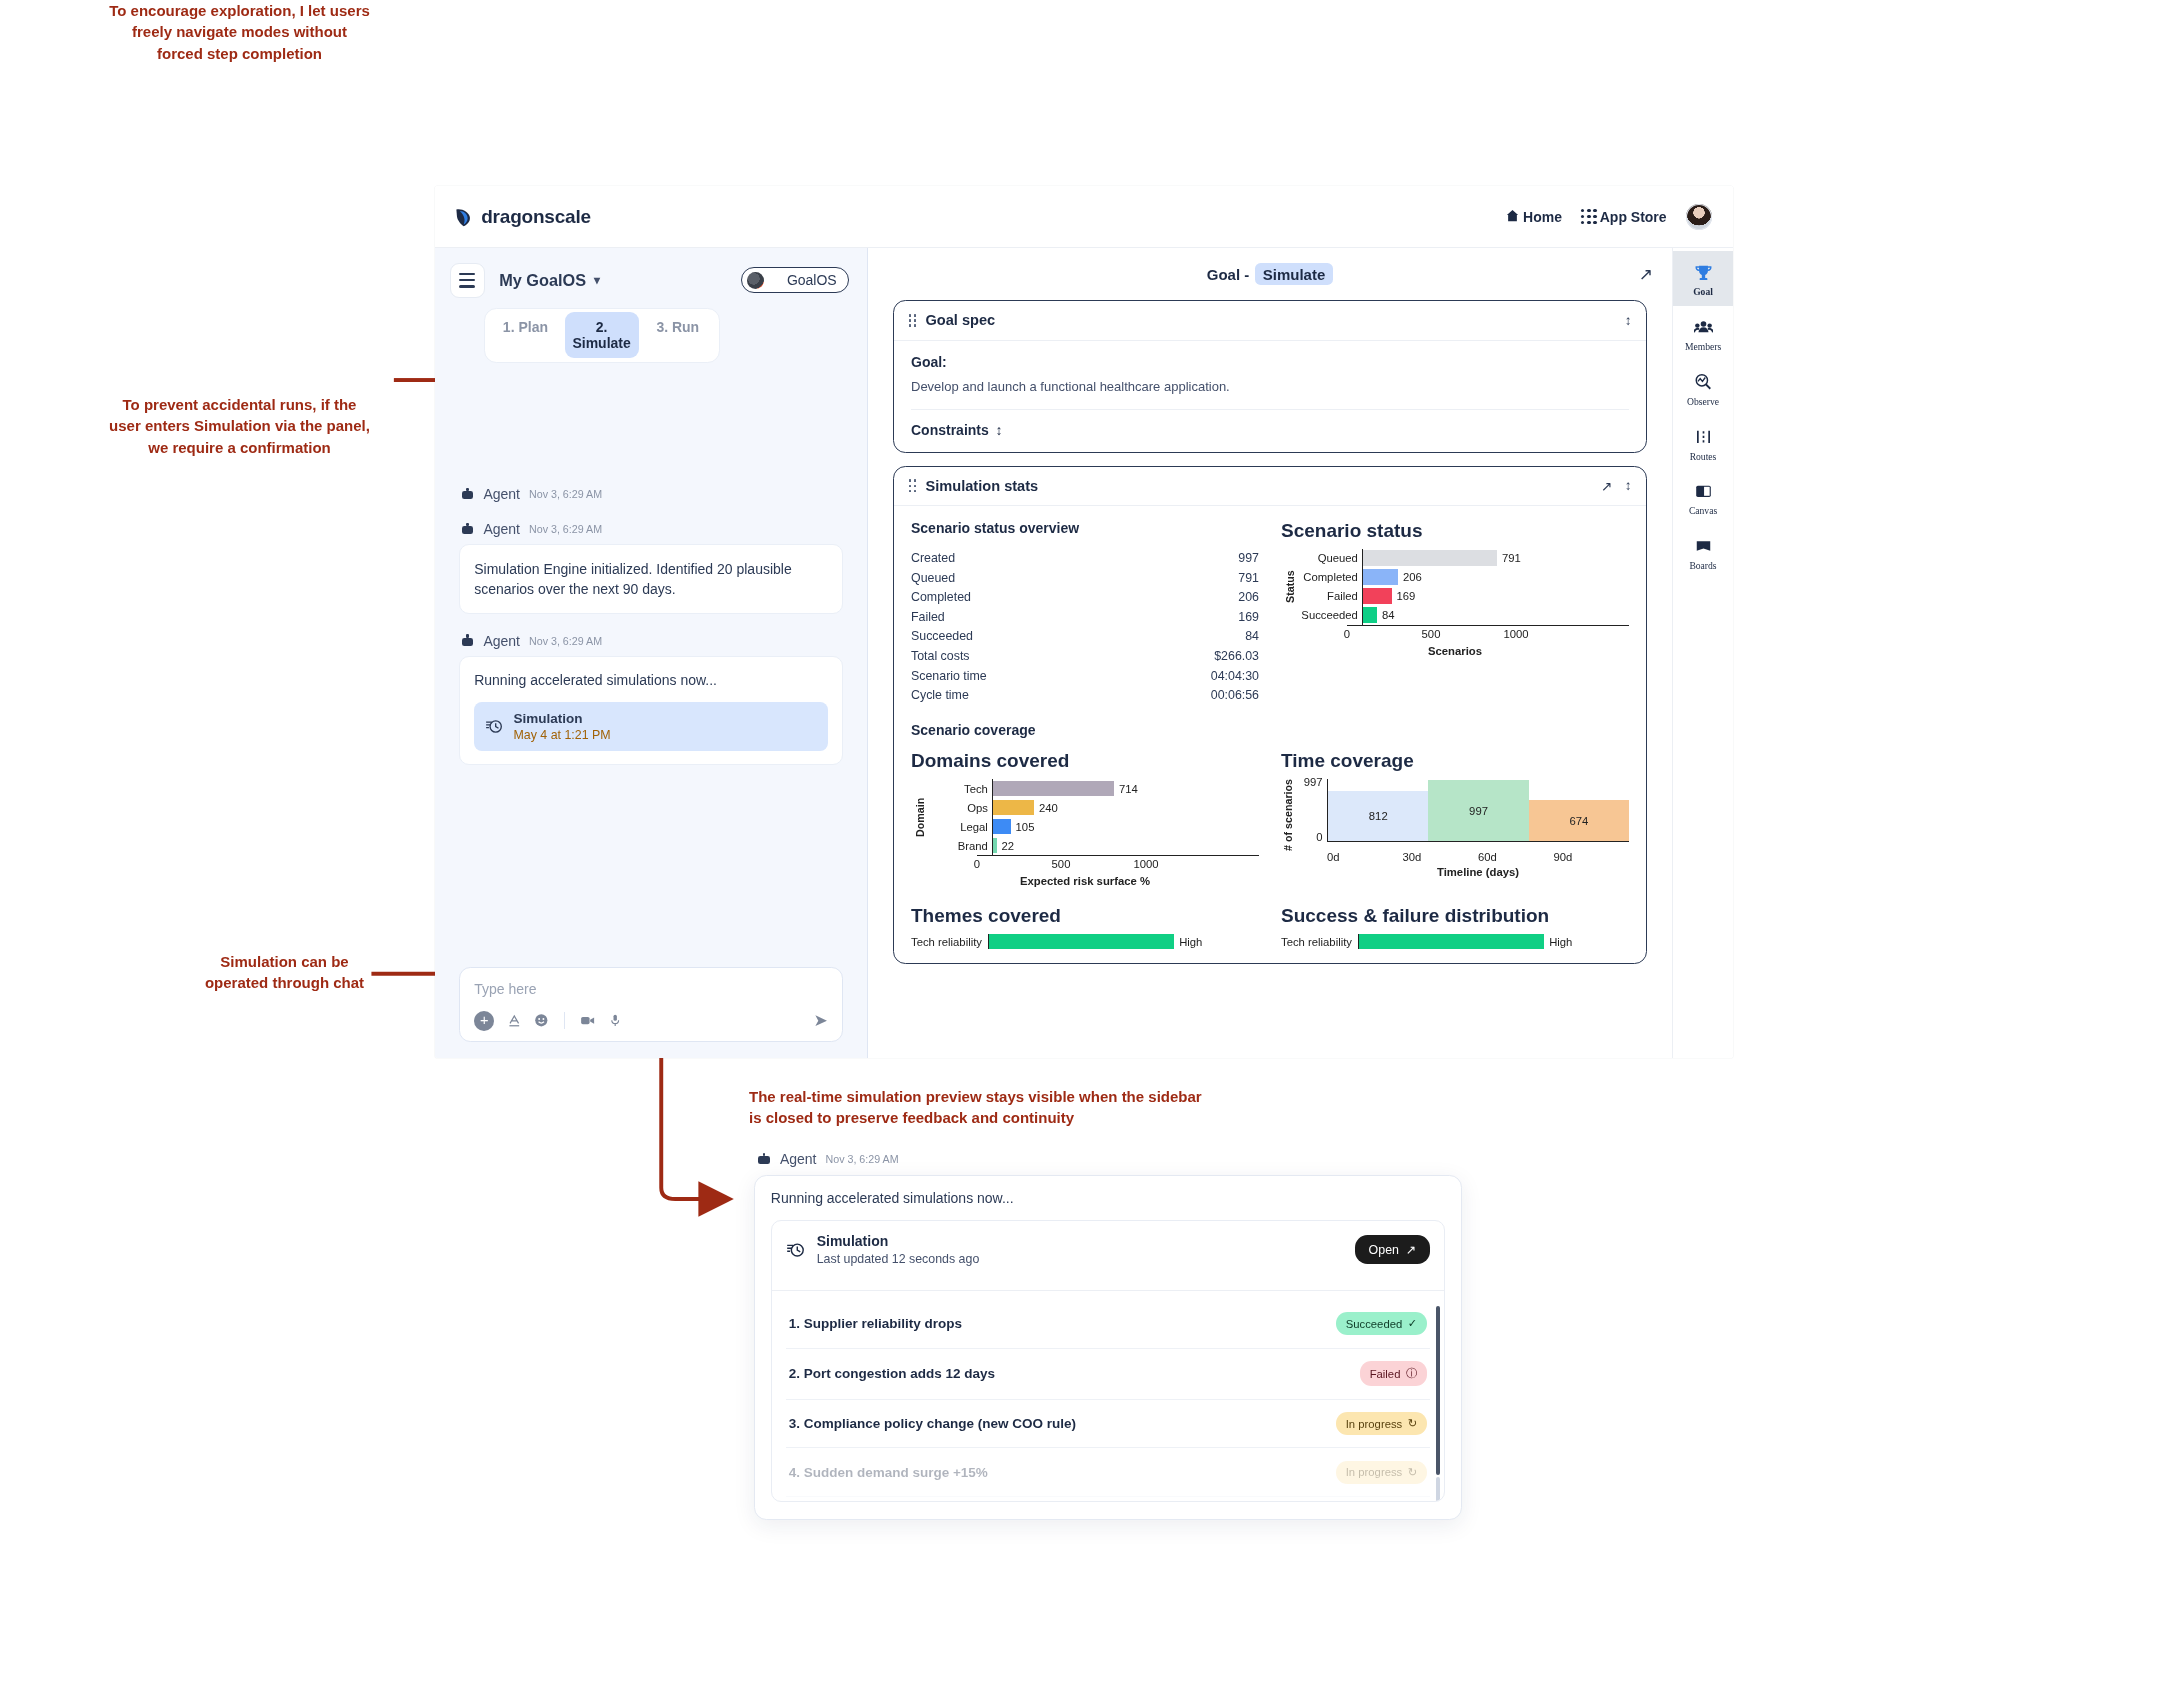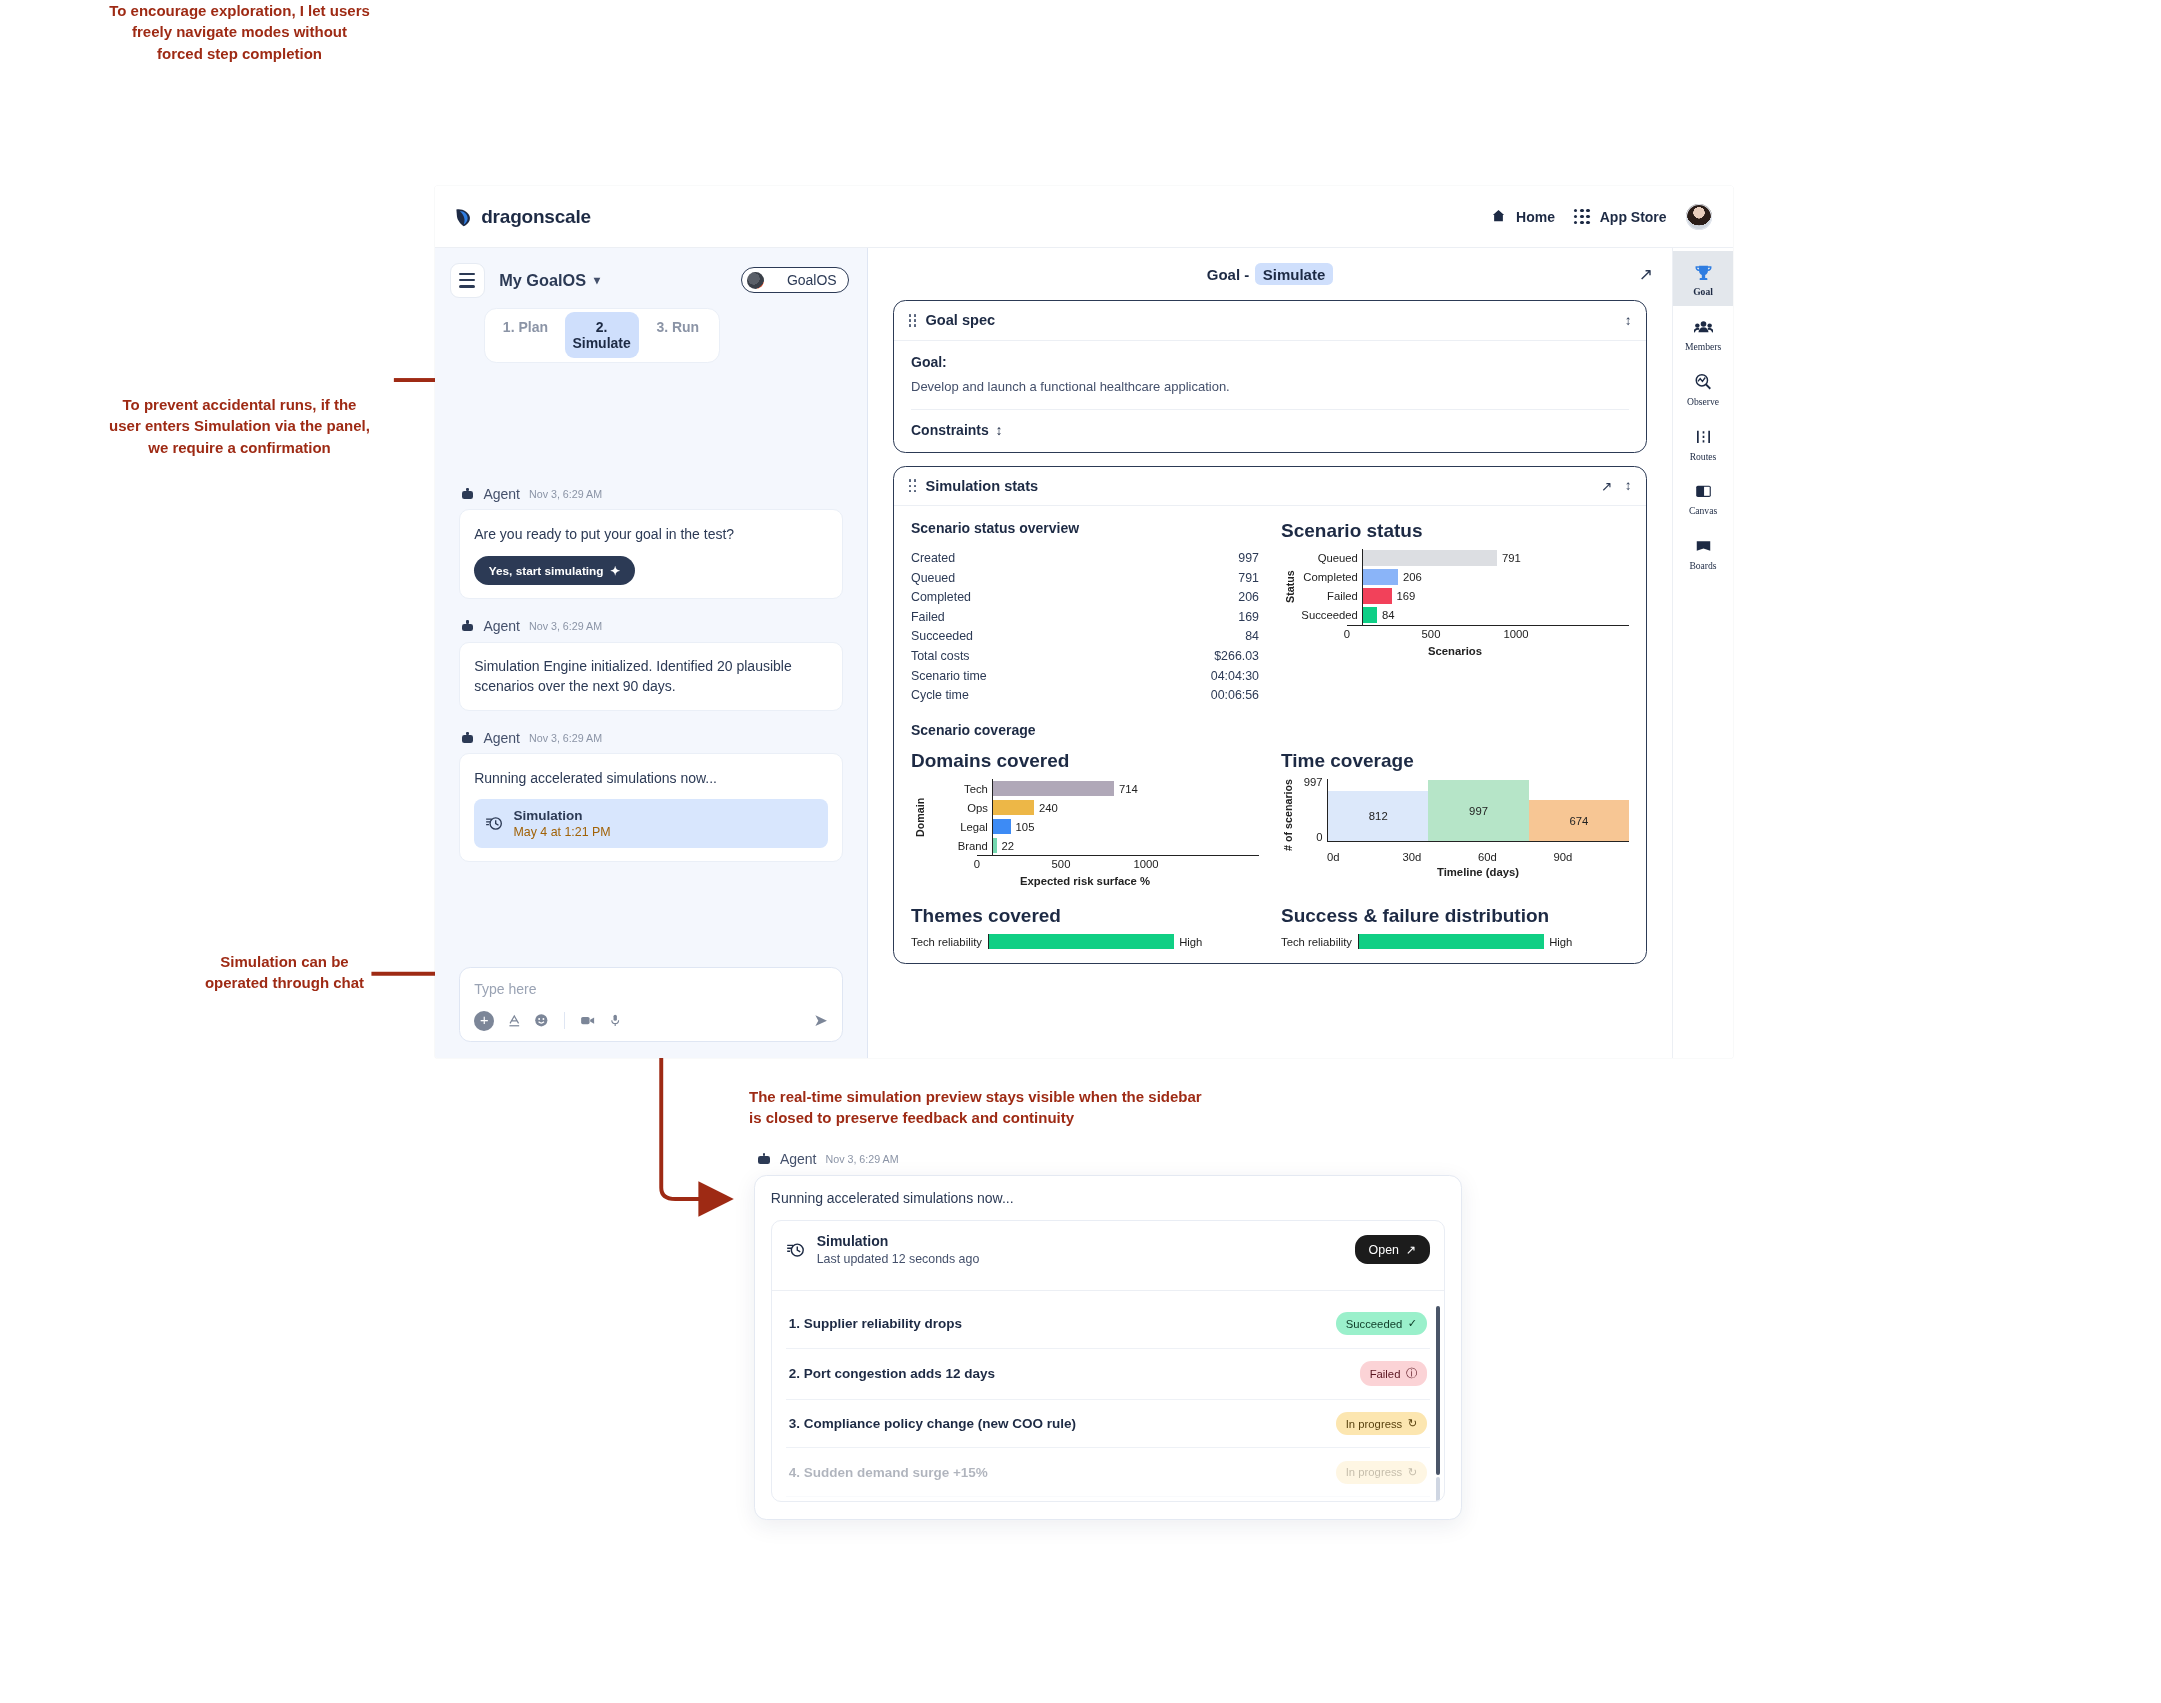--- a/index.html
+++ b/index.html
@@ -16,21 +16,21 @@
 
   
   .app{position:absolute;left:435px;top:186px;width:1298px;height:872px;background:#fff;
        border-radius:2.3px;overflow:hidden;box-shadow:0 0 0 0.6px rgba(20,30,55,.05);}
   .topbar{height:62px;background:#fff;display:flex;align-items:center;justify-content:space-between;
           padding:0 21.4px 0 18px;border-bottom:0.6px solid #eceff4;}
   .logo{display:flex;align-items:center;gap:6.8px;}
   .logo-mark{width:21.4px;height:21.4px;position:relative;}
   .logo-text{font-size:19px;font-weight:700;color:#1d2a44;letter-spacing:-0.2px;}
   .topright{display:flex;align-items:center;gap:19px;}
-  .tr-item{display:flex;align-items:center;gap:10px;font-size:14px;font-weight:700;color:#1d2a44;cursor:pointer;}
+  .tr-item{display:flex;align-items:center;gap:3px;font-size:14px;font-weight:700;color:#1d2a44;cursor:pointer;}
   .avatar{width:26px;height:26px;border-radius:50%;
           background:radial-gradient(circle at 50% 34%,#e7cdbc 0 26%,#2a1d18 27% 58%,#cfd5dd 59%);
           box-shadow:inset 0 0 0 1.1px #e3e7ee;}
   .grid-ic{display:grid;grid-template-columns:repeat(3,3.4px);grid-gap:2.8px;}
   .grid-ic i{width:3.4px;height:3.4px;border-radius:50%;background:#1d2a44;display:block;}
 
   .body{display:flex;height:811px;}
 
   
   .chat{width:433px;background:#f4f7fd;border-right:0.6px solid #dfe6f3;display:flex;flex-direction:column;position:relative;}
@@ -252,27 +252,20 @@
       </div>
 
       <div class="msgs">
         <div class="spacer"></div>
 
         <div class="msg">
           <div class="msg-hd">
             <span class="bot-ic"></span>
             <span class="who">Agent</span>
             <span class="when">Nov 3, 6:29 AM</span>
-          </div>
-          <div class="bubble">
-            <p>Are you ready to put your goal in the test?</p>
-            <div class="cta">
-              <span>Yes, start simulating</span>
-              <span>✦</span>
-            </div>
           </div>
         </div>
 
         <div class="msg">
           <div class="msg-hd">
             <span class="bot-ic"></span>
             <span class="who">Agent</span>
             <span class="when">Nov 3, 6:29 AM</span>
           </div>
           <div class="bubble">

